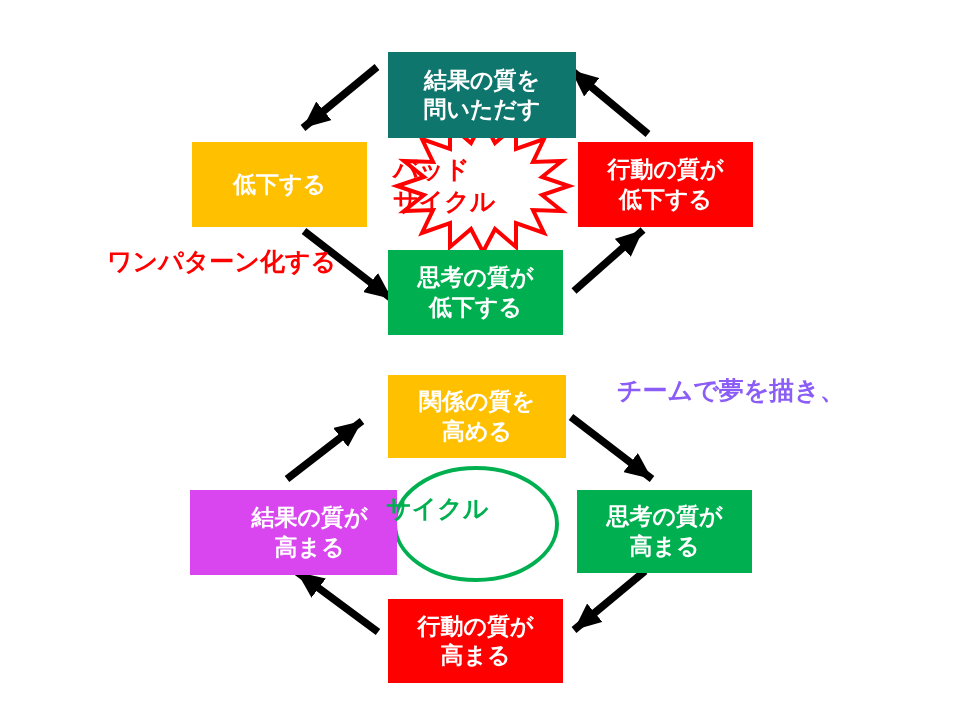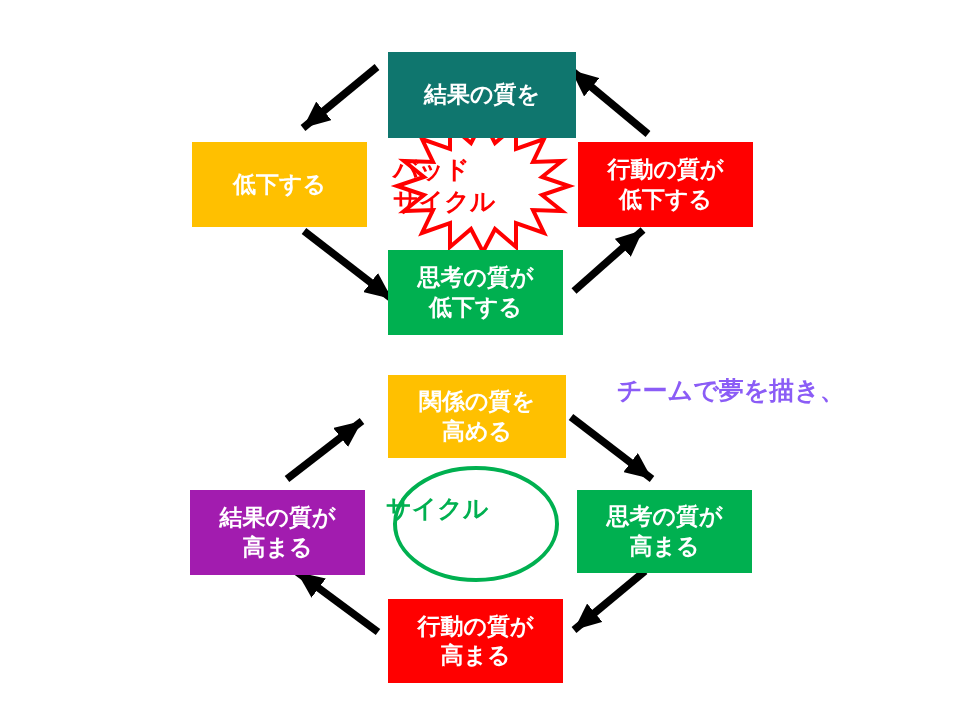--- a/index.html
+++ b/index.html
@@ -64,20 +64,21 @@
     <line class="arrow" x1="645" y1="571" x2="574" y2="630" marker-end="url(#ah)"></line>
     <line class="arrow" x1="378" y1="632" x2="297" y2="572" marker-end="url(#ah)"></line>
 
     <polygon class="starburst" points="483,120 495,143 516,125 516,149 544,139 533,162 562,161 542,177 569,186 542,195 562,211 533,210 544,233 516,223 516,247 495,229 483,252 471,229 450,247 450,223 422,233 433,210 404,211 424,195 397,186 424,177 404,161 433,162 422,139 450,149 450,125 471,143" style="stroke: rgb(255, 0, 0);"></polygon>
 
     <ellipse class="good-ellipse" cx="476" cy="524" rx="81" ry="56" style="stroke: rgb(0, 176, 80);"></ellipse>
   </svg>
 
   <div class="box" style="left: 388px; top: 28px; width: 188px; height: 86px; background-color: #0f766e; margin-top: 24px;">
     <span class="line">結果の質を</span>
+    <span class="line">問いただす</span>
   </div>
 
   <div class="box" style="left: 192px; top: 142px; width: 175px; height: 85px; background-color: rgb(255, 192, 0);">
     <span class="line">低下する</span>
   </div>
 
   <div class="box" style="left: 578px; top: 142px; width: 175px; height: 85px; background-color: rgb(255, 0, 0);">
     <span class="line">行動の質が</span>
     <span class="line">低下する</span>
   </div>
@@ -86,28 +87,29 @@
     <span class="line">思考の質が</span>
     <span class="line">低下する</span>
   </div>
 
   <div class="cycle-label" style="left: 393px; top: 153px; width: 180px; color: rgb(255, 0, 0);">
     <span class="line">バッド</span>
     <span class="line">サイクル</span>
   </div>
 
   <div class="caption" style="left: 107px; top: 245px; color: rgb(255, 0, 0);">
+    <span class="line">ワンパターン化する</span>
   </div>
 
   <div class="box" style="left: 388px; top: 375px; width: 178px; height: 83px; background-color: rgb(255, 192, 0);">
     <span class="line">関係の質を</span>
     <span class="line">高める</span>
   </div>
 
-  <div class="box" style="left: 190px; top: 490px; width: 175px; height: 85px; background-color: #a21caf;">
+  <div class="box" style="left: 190px; top: 490px; width: 175px; height: 85px; background-color: #d946ef; padding-left: 32px;">
     <span class="line">結果の質が</span>
     <span class="line">高まる</span>
   </div>
 
   <div class="box" style="left: 577px; top: 490px; width: 175px; height: 83px; background-color: rgb(0, 176, 80);">
     <span class="line">思考の質が</span>
     <span class="line">高まる</span>
   </div>
 
   <div class="box" style="left: 388px; top: 599px; width: 175px; height: 84px; background-color: rgb(255, 0, 0);">

